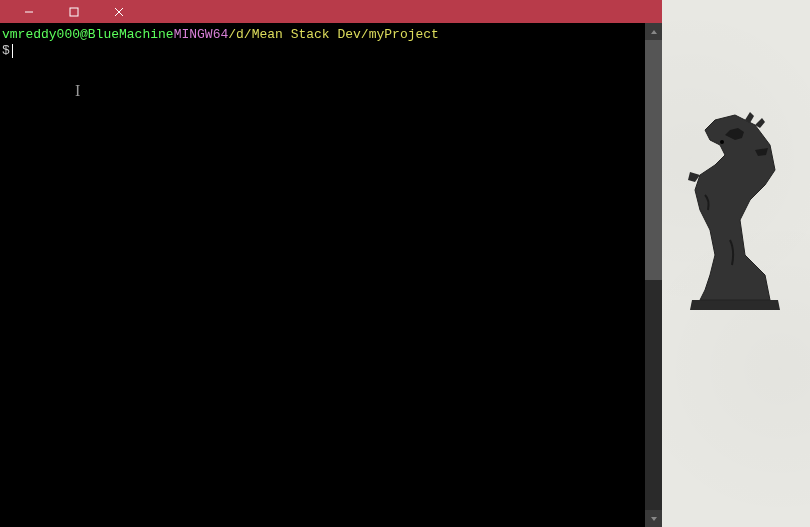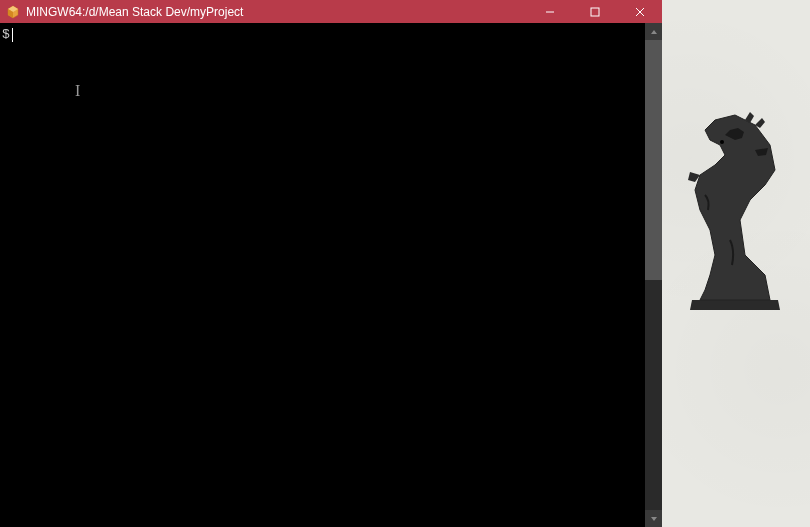--- a/index.html
+++ b/index.html
@@ -177,30 +177,20 @@
       <path d="M 30 75 L 20 72 L 18 80 L 25 82 Z" fill="#2a2a2a"></path>
       <path d="M 85 50 L 98 48 L 96 55 L 88 56 Z" fill="#1a1a1a"></path>
       <path d="M 35 95 Q 40 100 38 110" stroke="#1a1a1a" stroke-width="2" fill="none"></path>
       <path d="M 60 140 Q 65 150 62 165" stroke="#1a1a1a" stroke-width="2" fill="none"></path>
     </svg>
   </div>
 </div>
 
 <div class="terminal-window">
   <div class="title-bar">
-    <div class="title-left">
-      <div class="title-icon">
-        <svg width="14" height="14" viewBox="0 0 14 14">
-          <polygon points="7,1 12,4 12,10 7,13 2,10 2,4" fill="#e8a33d" stroke="#c47a1a" stroke-width="0.5"></polygon>
-          <polygon points="7,1 12,4 7,7 2,4" fill="#f5c878"></polygon>
-          <polygon points="2,4 7,7 7,13 2,10" fill="#d48820"></polygon>
-        </svg>
-      </div>
-      <span class="title-text">MINGW64:/d/Mean Stack Dev/myProject</span>
-    </div>
     <div class="window-controls">
       <div class="win-btn">
         <svg width="10" height="10" viewBox="0 0 10 10">
             <line x1="1" y1="5" x2="9" y2="5" stroke="#fff" stroke-width="1"></line>
           </svg>
       </div>
       <div class="win-btn">
         <svg width="10" height="10" viewBox="0 0 10 10">
             <rect x="1" y="1" width="8" height="8" fill="none" stroke="#fff" stroke-width="1"></rect>
           </svg>
@@ -209,20 +199,27 @@
         <svg width="10" height="10" viewBox="0 0 10 10">
             <line x1="1" y1="1" x2="9" y2="9" stroke="#fff" stroke-width="1"></line>
             <line x1="9" y1="1" x2="1" y2="9" stroke="#fff" stroke-width="1"></line>
           </svg>
       </div>
     </div>
   </div>
 
   <div class="terminal-content">
     <div class="terminal-text-area">
+      <div class="prompt-line">
+        <span class="prompt-user">vmreddy000@BlueMachine</span>
+        <span class="prompt-symbol"> </span>
+        <span class="prompt-env">MINGW64</span>
+        <span class="prompt-symbol"> </span>
+        <span class="prompt-path">/d/Mean Stack Dev/myProject</span>
+      </div>
       <div class="cursor-line">
         <span class="prompt-symbol">$</span>
         <span class="input-cursor"></span>
       </div>
       <div class="text-cursor-ibeam">I</div>
     </div>
 
     <div class="scrollbar">
       <div class="scroll-btn">
         <svg width="8" height="6" viewBox="0 0 8 6">

